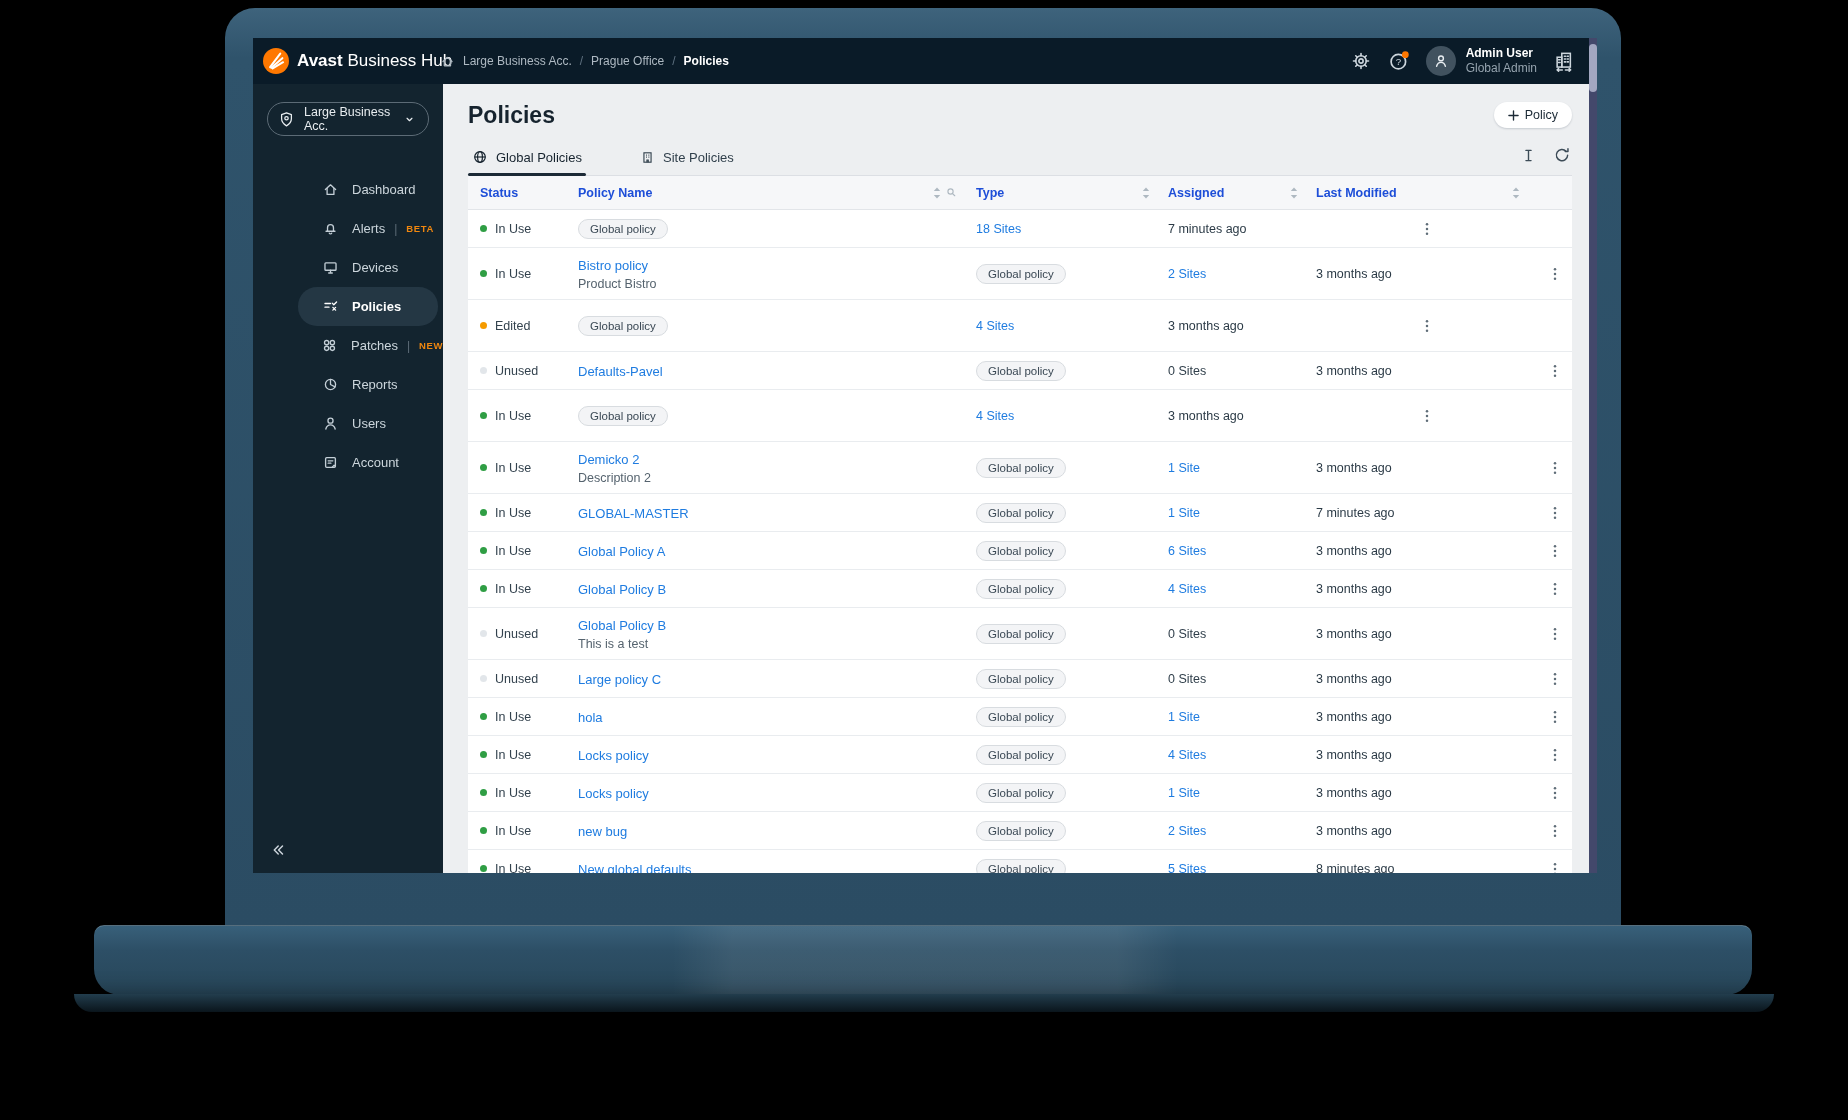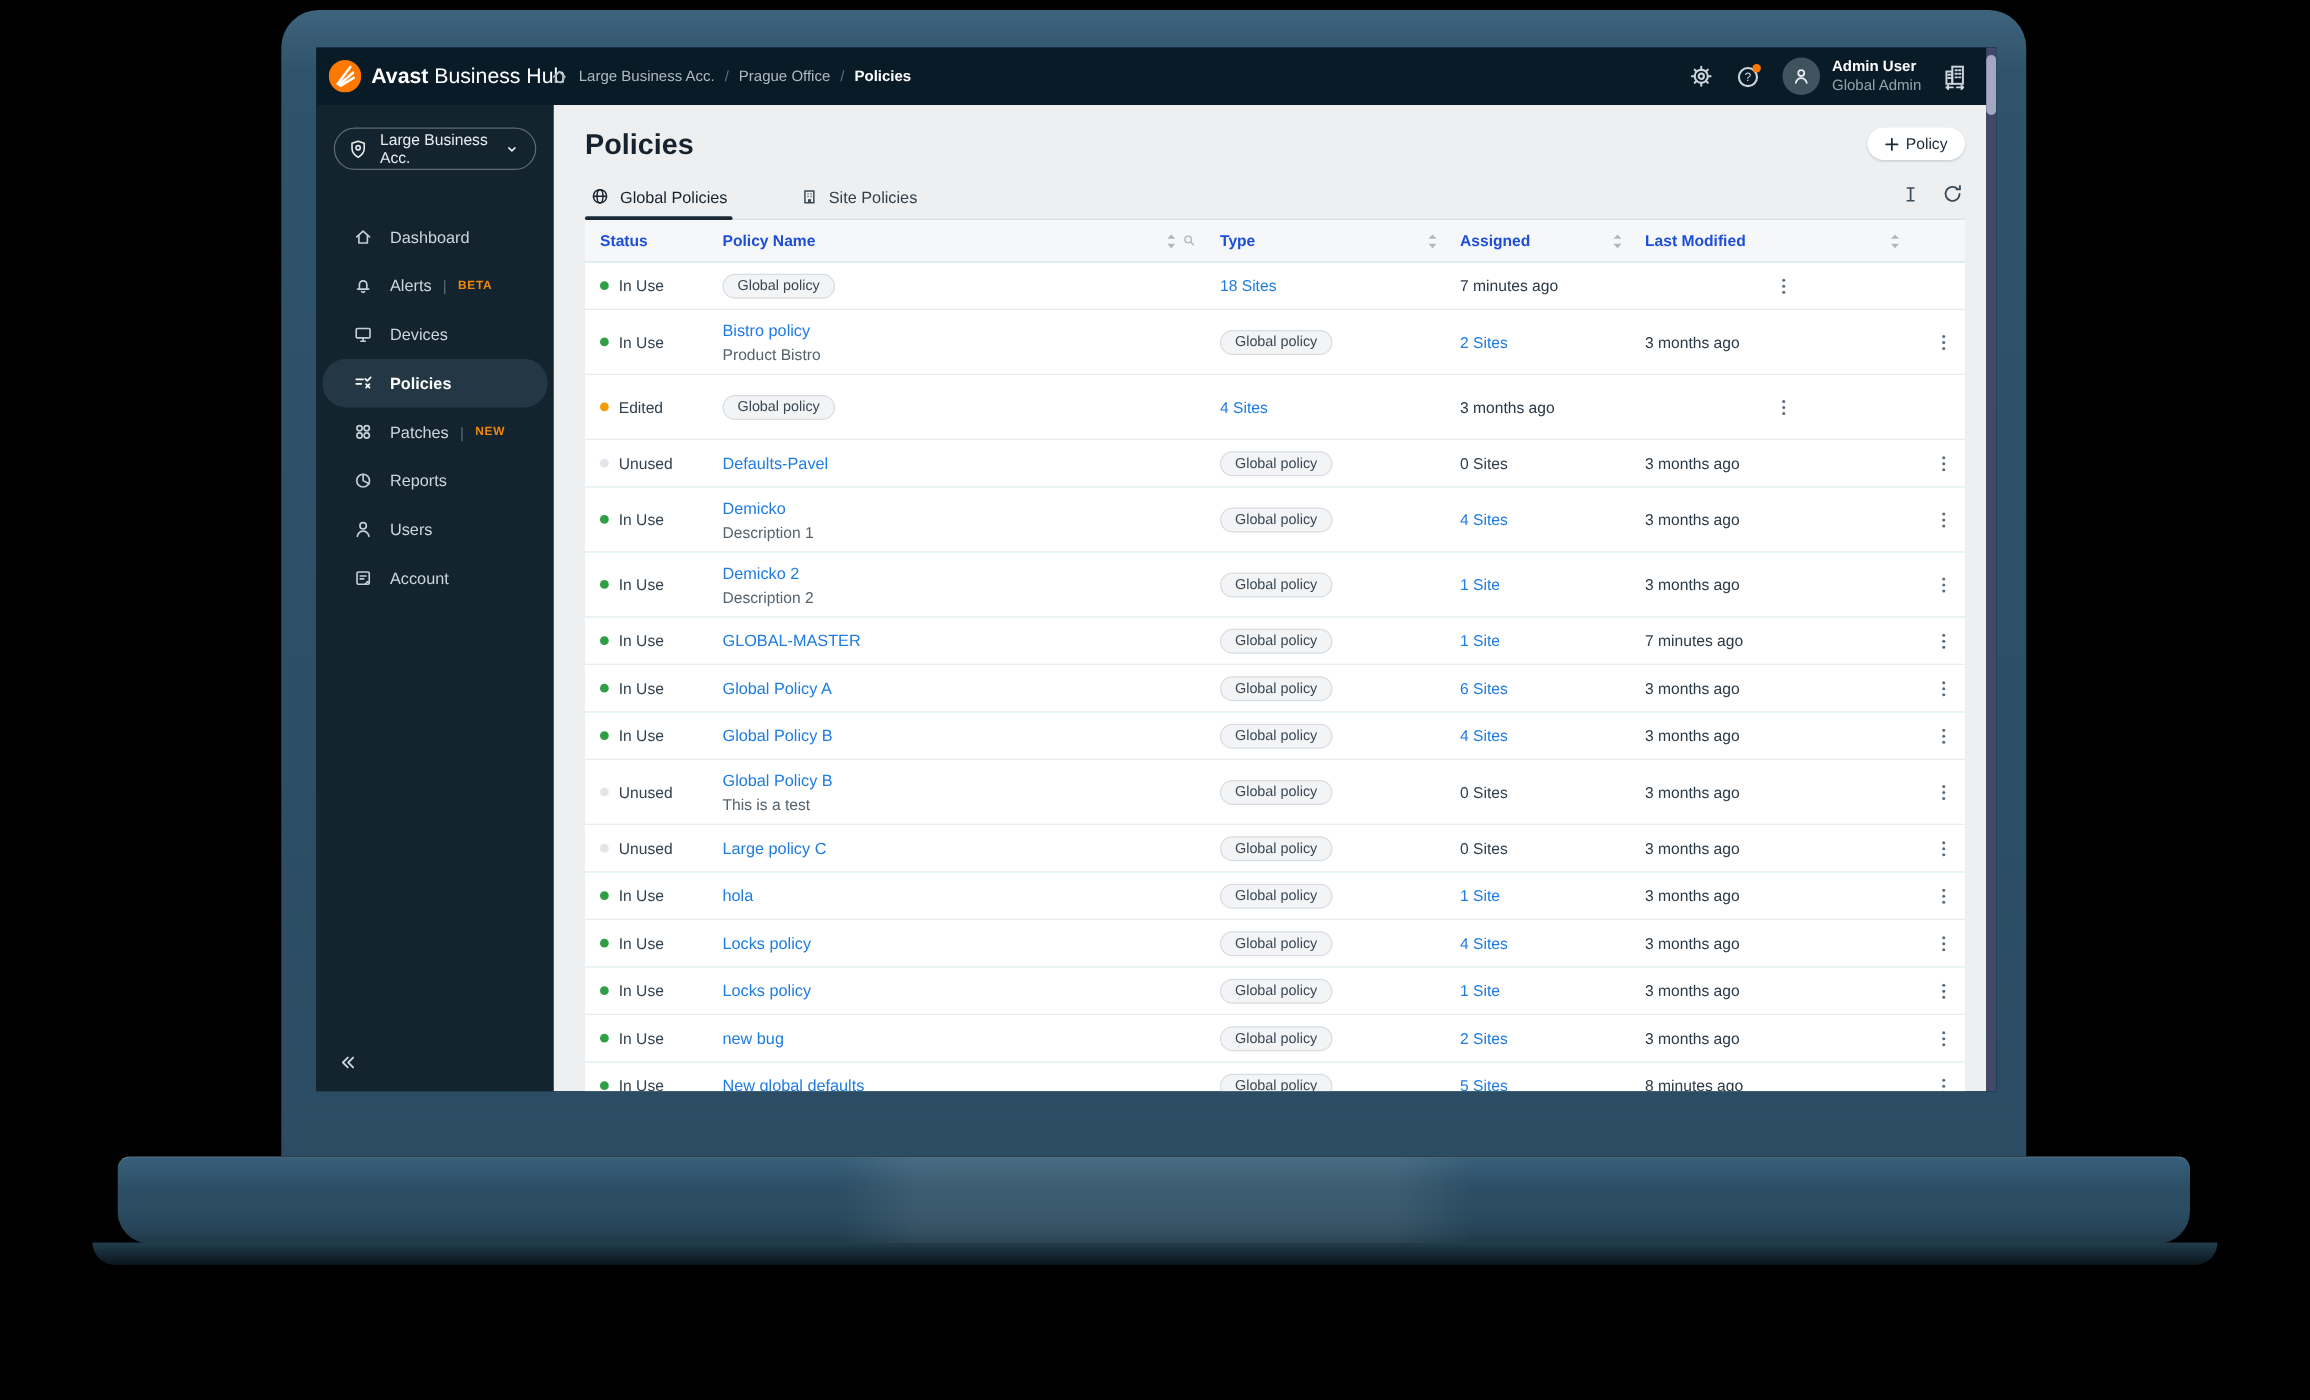--- a/index.html
+++ b/index.html
@@ -43,21 +43,21 @@
   .user-role { color:#95a3ae; font-size:12px; }
 
   
   .main { flex:1; display:flex; min-height:0; }
 
   
   .side { width:190px; flex:0 0 190px; background:#13242f; position:relative; }
   .acct-pill { margin:18px 14px 0 14px; height:34px; border:1px solid #5c6b76; border-radius:18px;
                display:flex; align-items:center; padding:0 12px 0 10px; cursor:pointer; }
   .acct-pill .lbl { color:#e8edf0; font-size:12.5px; margin:0 auto 0 9px; }
-  .nav { position:absolute; left:0; right:0; top:86px; }
+  .nav { position:absolute; left:0; right:0; top:86px;padding-left:40px; }
   .nav-item { height:39px; display:flex; align-items:center; padding-left:28px; cursor:pointer; color:#ccd6dc; }
   .nav-item .ic { width:18px; display:flex; justify-content:center; }
   .nav-item .lbl { font-size:13px; margin-left:13px; }
   .nav-item.active { background:#243744; border-radius:19px; margin:0 5px; padding-left:23px; }
   .nav-item.active .lbl { color:#fff; font-weight:700; }
   .nav-badge { display:flex; align-items:center; margin-left:9px; }
   .nav-badge .bar { color:#5d6d78; font-size:12px; }
   .nav-badge .tag { color:#f0870f; font-size:9.5px; font-weight:700; letter-spacing:.6px; margin-left:9px; }
   .collapse { position:absolute; left:16px; bottom:14px; cursor:pointer; }
 
@@ -449,21 +449,20 @@
                   <circle cx="7" cy="8" r="1.25"></circle>
                   <circle cx="7" cy="12.8" r="1.25"></circle>
                 </svg>
               </div>
             </div>
             <div class="trow double">
               <div class="st">
                 <span class="dot in-use"></span>
                 <span>In Use</span>
               </div>
-              <div class="name-cell"><span class="plink">Demicko</span><div class="pdesc">Description 1</div></div>
               <div><span class="badge">Global policy</span></div>
               <div class="sites link">4 Sites</div>
               <div class="mod">3 months ago</div>
               <div class="kebab">
                 <svg width="14" height="16" viewBox="0 0 14 16" fill="#5f6d78">
                   <circle cx="7" cy="3.2" r="1.25"></circle>
                   <circle cx="7" cy="8" r="1.25"></circle>
                   <circle cx="7" cy="12.8" r="1.25"></circle>
                 </svg>
               </div>

